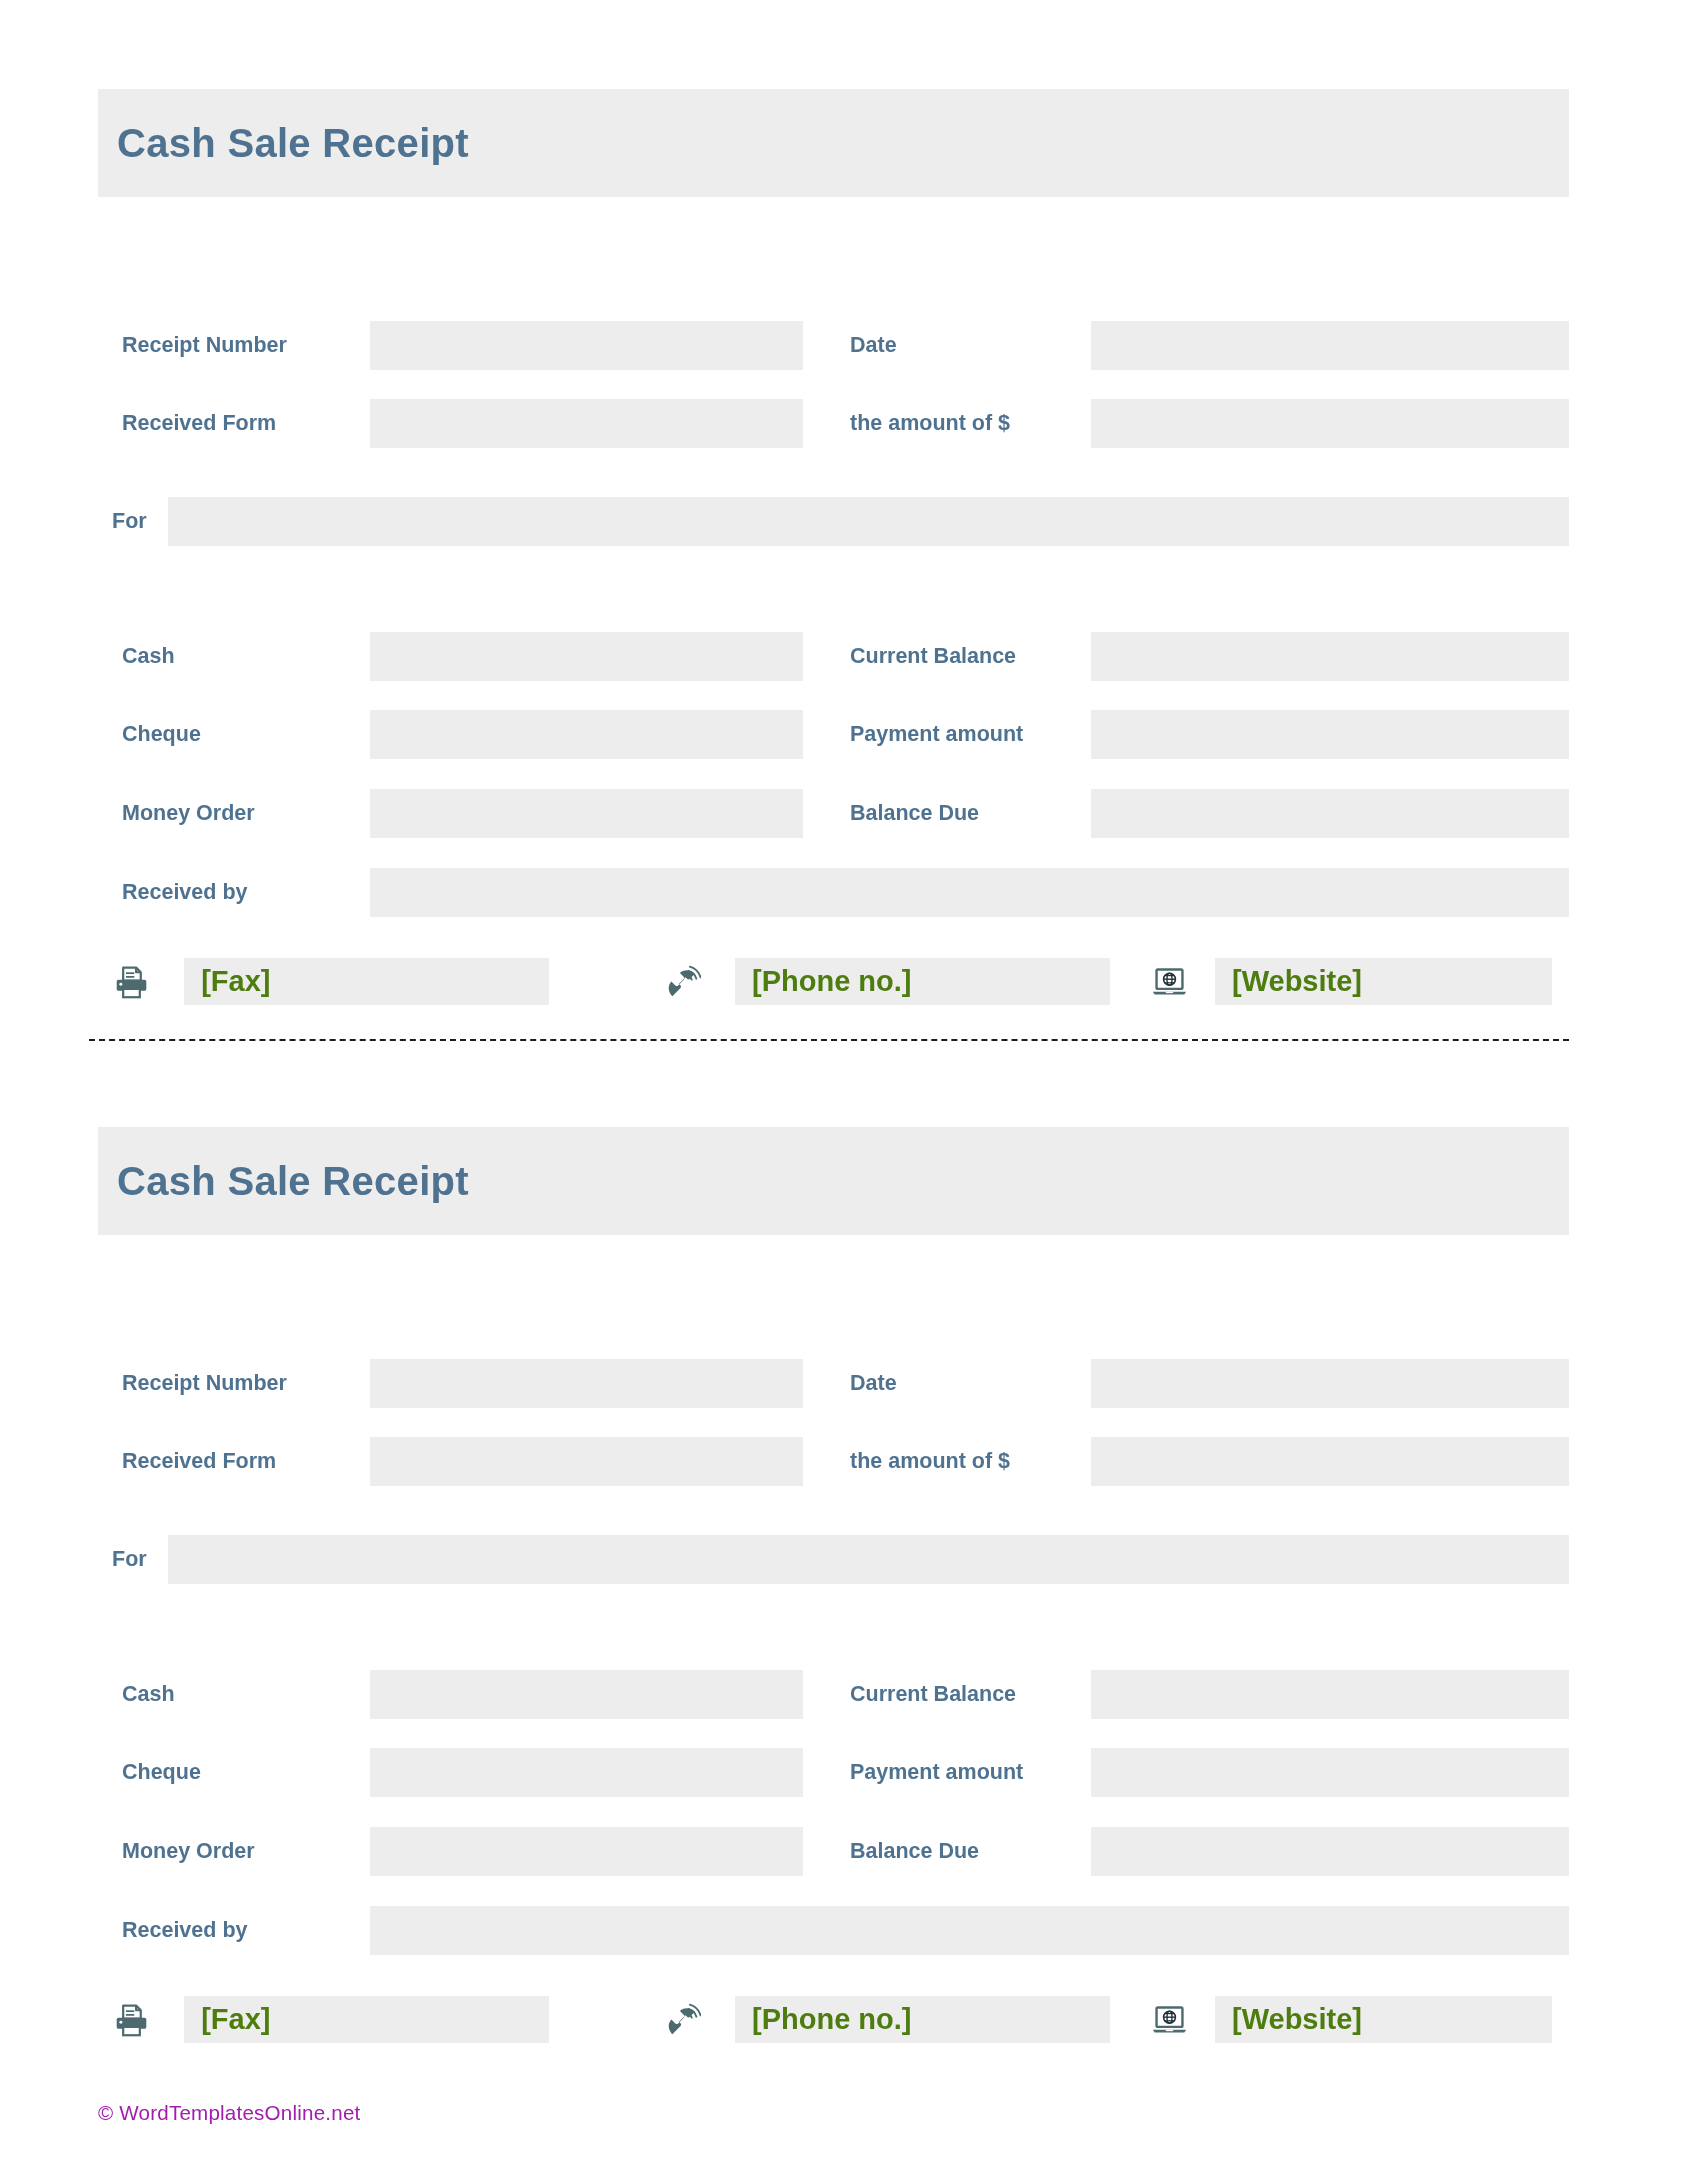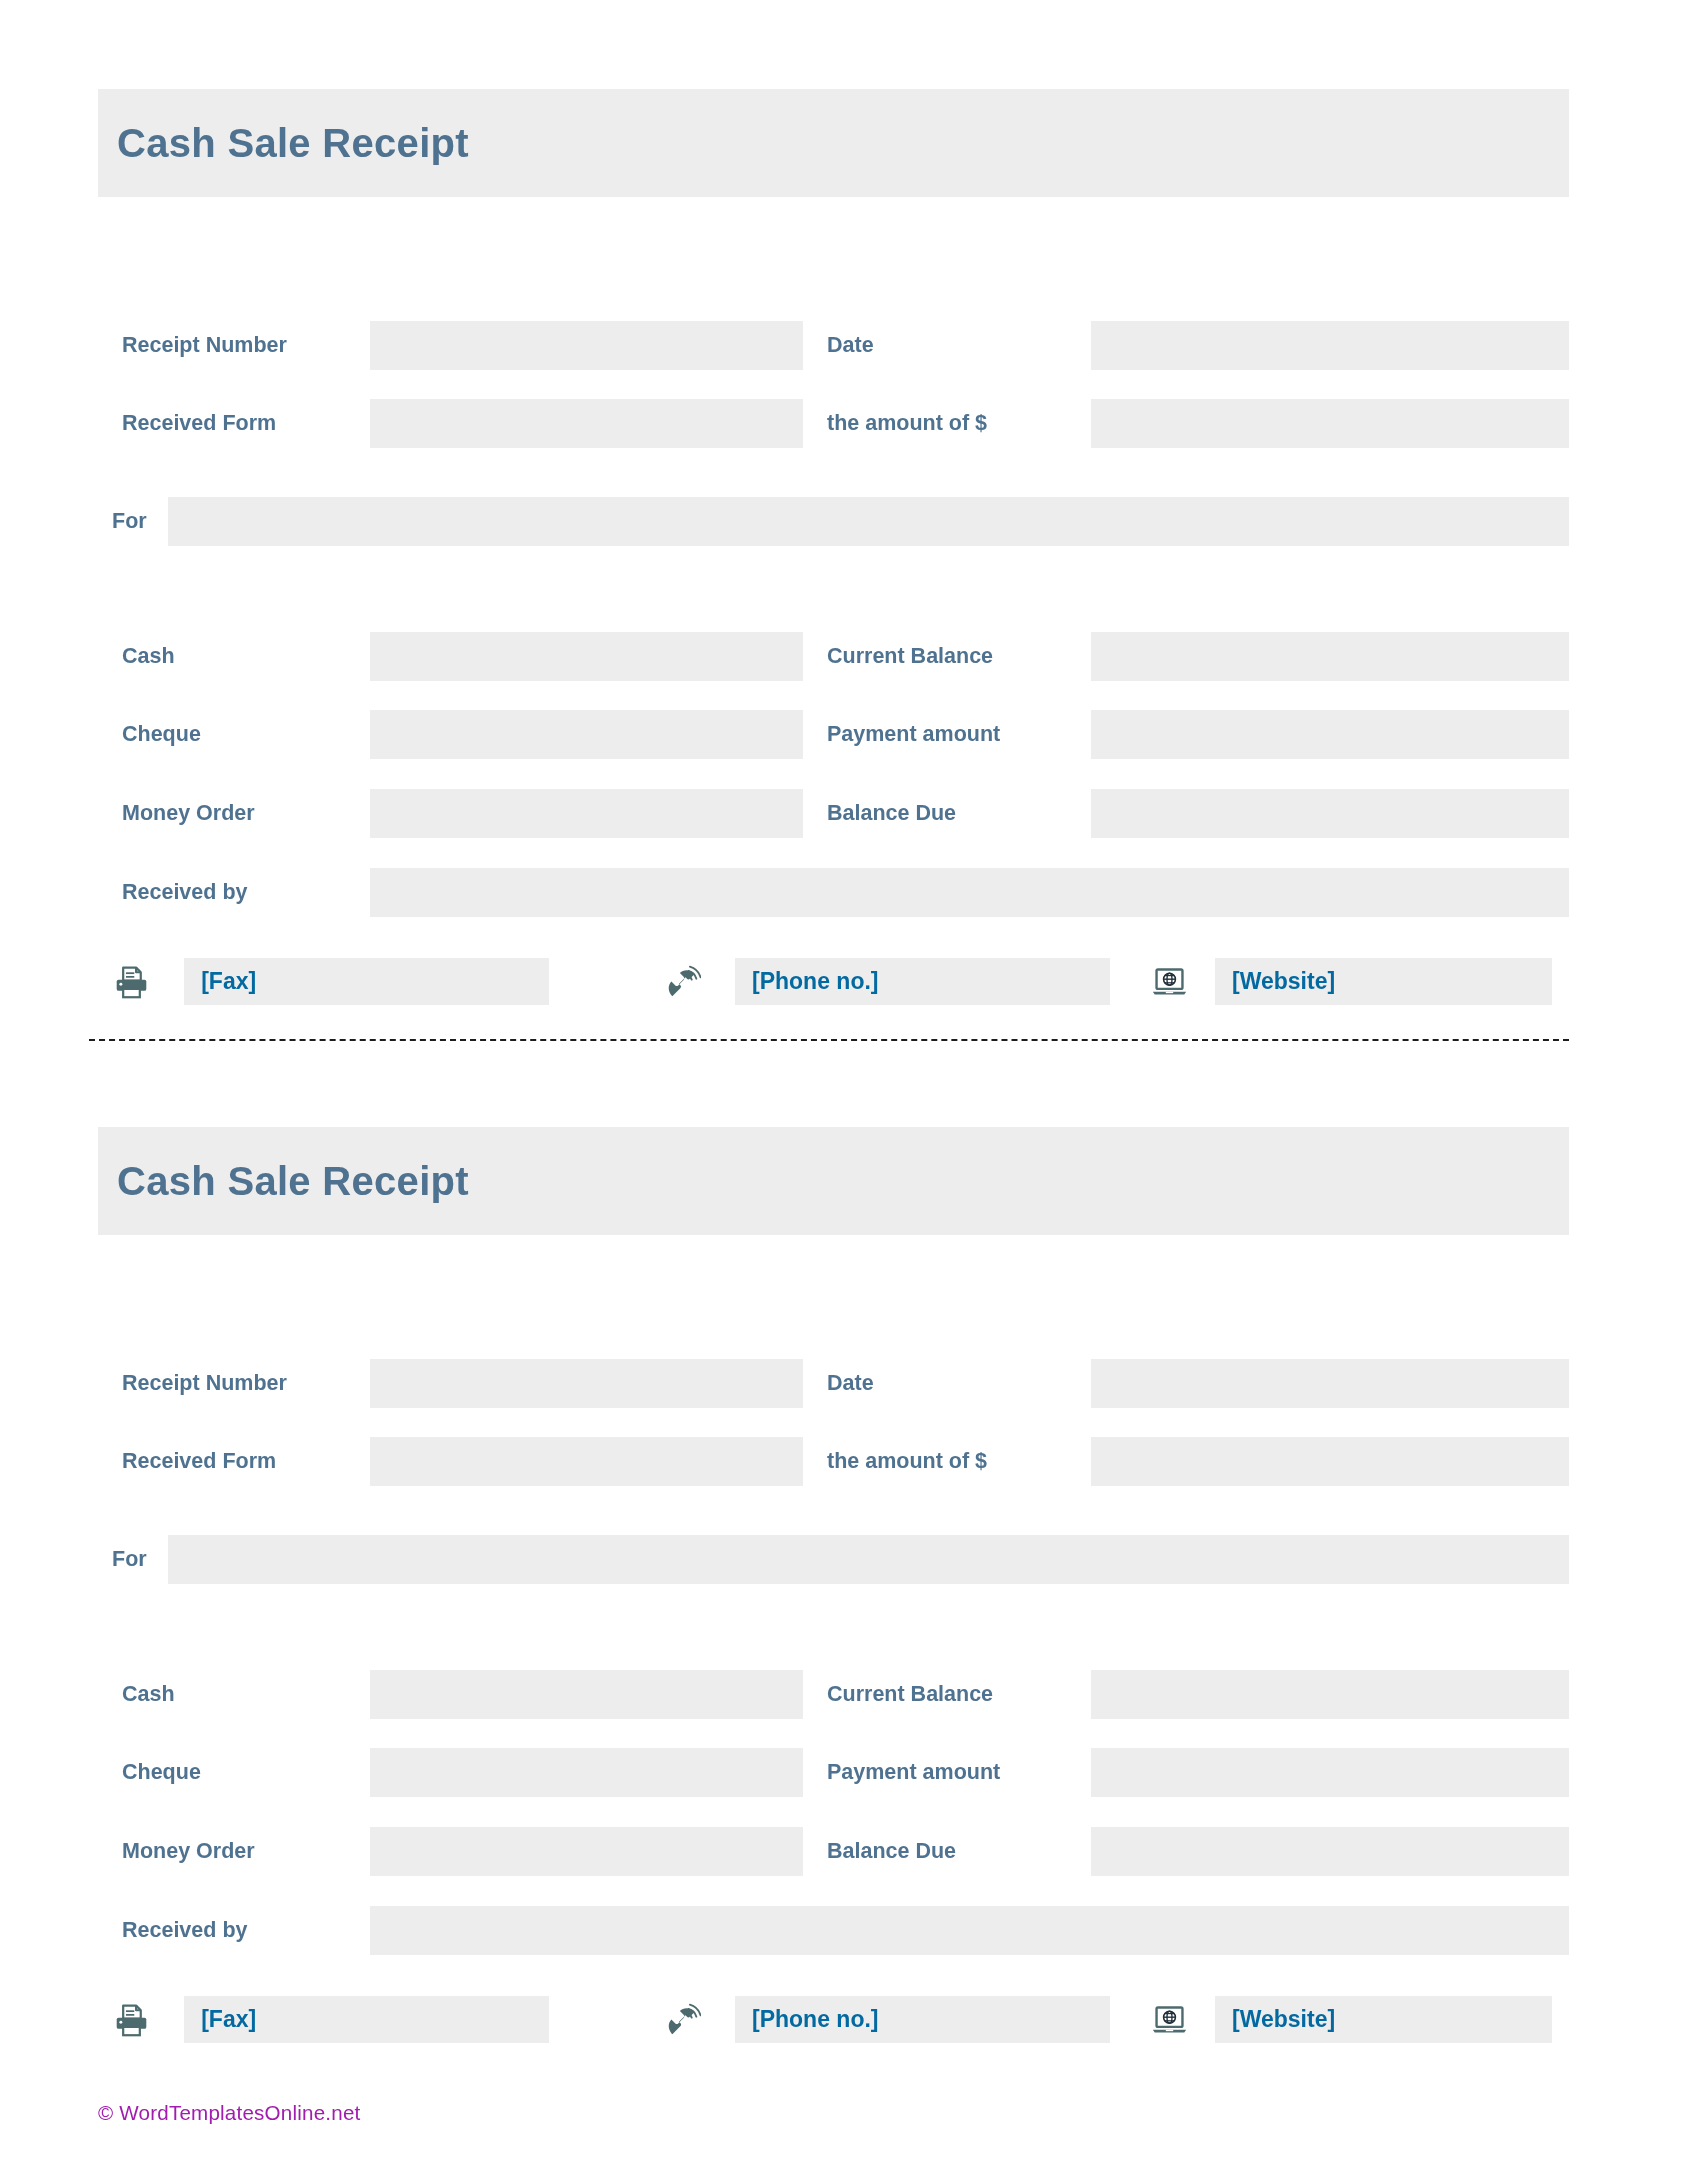--- a/index.html
+++ b/index.html
@@ -75,21 +75,21 @@
     position: absolute;
     top: 0;
     height: 49px;
     background: #ededed;
   }
 
   
   .lbl-l  { left: 24px; }
   .fld-l  { left: 272px; width: 433px; }
   
-  .lbl-r  { left: 729px; }
+  .lbl-r  { left: 752px; }
   .fld-r  { left: 993px; width: 478px; }
 
   
   .lbl-for { left: 14px; }
   .fld-for { left: 70px; width: 1401px; }
 
   
   .fld-wide { left: 272px; width: 1199px; }
 
   
@@ -118,23 +118,23 @@
     position: absolute;
     top: 0;
     height: 47px;
     background: #ededed;
     display: flex;
     align-items: center;
     box-sizing: border-box;
     padding-left: 17px;
   }
   .contact-text {
-    font-size: 23px;
+    font-size: 29px;
     font-weight: bold;
-    color: #0369a1;
+    color: #4d7c0f;
     line-height: 1;
     white-space: nowrap;
   }
 
   .ci-fax     { left: 11.2px;  width: 440px; }
   .ci-fax     .contact-field { left: 75px; width: 365px; }
   .ci-phone   { left: 562px; width: 450px; }
   .ci-phone   .contact-field { left: 75px; width: 375px; }
   .ci-web     { left: 1049px; width: 422px; }
   .ci-web     .contact-field { left: 68px; width: 337px; }

